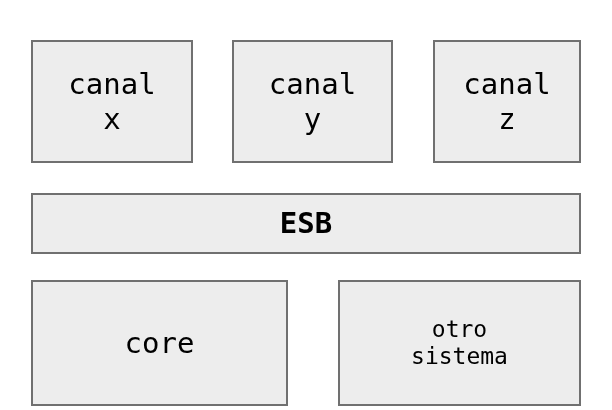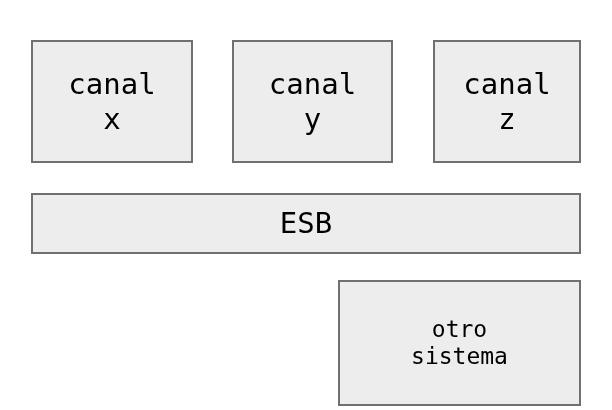--- a/index.html
+++ b/index.html
@@ -30,21 +30,21 @@
     white-space: pre-line;
     -webkit-font-smoothing: none;
   }
 
   
   .node.canal-x { left: 31px;  top: 27px;  width: 162px; height: 123px; font-size: 29px; }
   .node.canal-y { left: 232px; top: 27px;  width: 161px; height: 123px; font-size: 29px; }
   .node.canal-z { left: 433px; top: 27px;  width: 148px; height: 123px; font-size: 29px; }
 
   
-  .node.esb     { left: 31px;  top: 180px; width: 550px; height: 61px;  font-size: 29px; }
+  .node.esb     { left: 31px;  top: 180px; width: 550px; height: 61px;  font-size: 29px; font-weight: bold; }
 
   
   .node.core    { left: 31px;  top: 267px; width: 257px; height: 126px; font-size: 29px; }
   .node.otro    { left: 338px; top: 267px; width: 243px; height: 126px; font-size: 23px; }
 </style>
 </head>
 <body>
 
 <div id="canvas">
 
@@ -60,19 +60,22 @@
 
   <div class="node canal-z">
     <span>canal
 z</span>
   </div>
 
   <div class="node esb">
     <span>ESB</span>
   </div>
 
+  <div class="node core">
+    <span>core</span>
+  </div>
 
   <div class="node otro">
     <span>otro
 sistema</span>
   </div>
 
 </div>
 
 </body></html>

